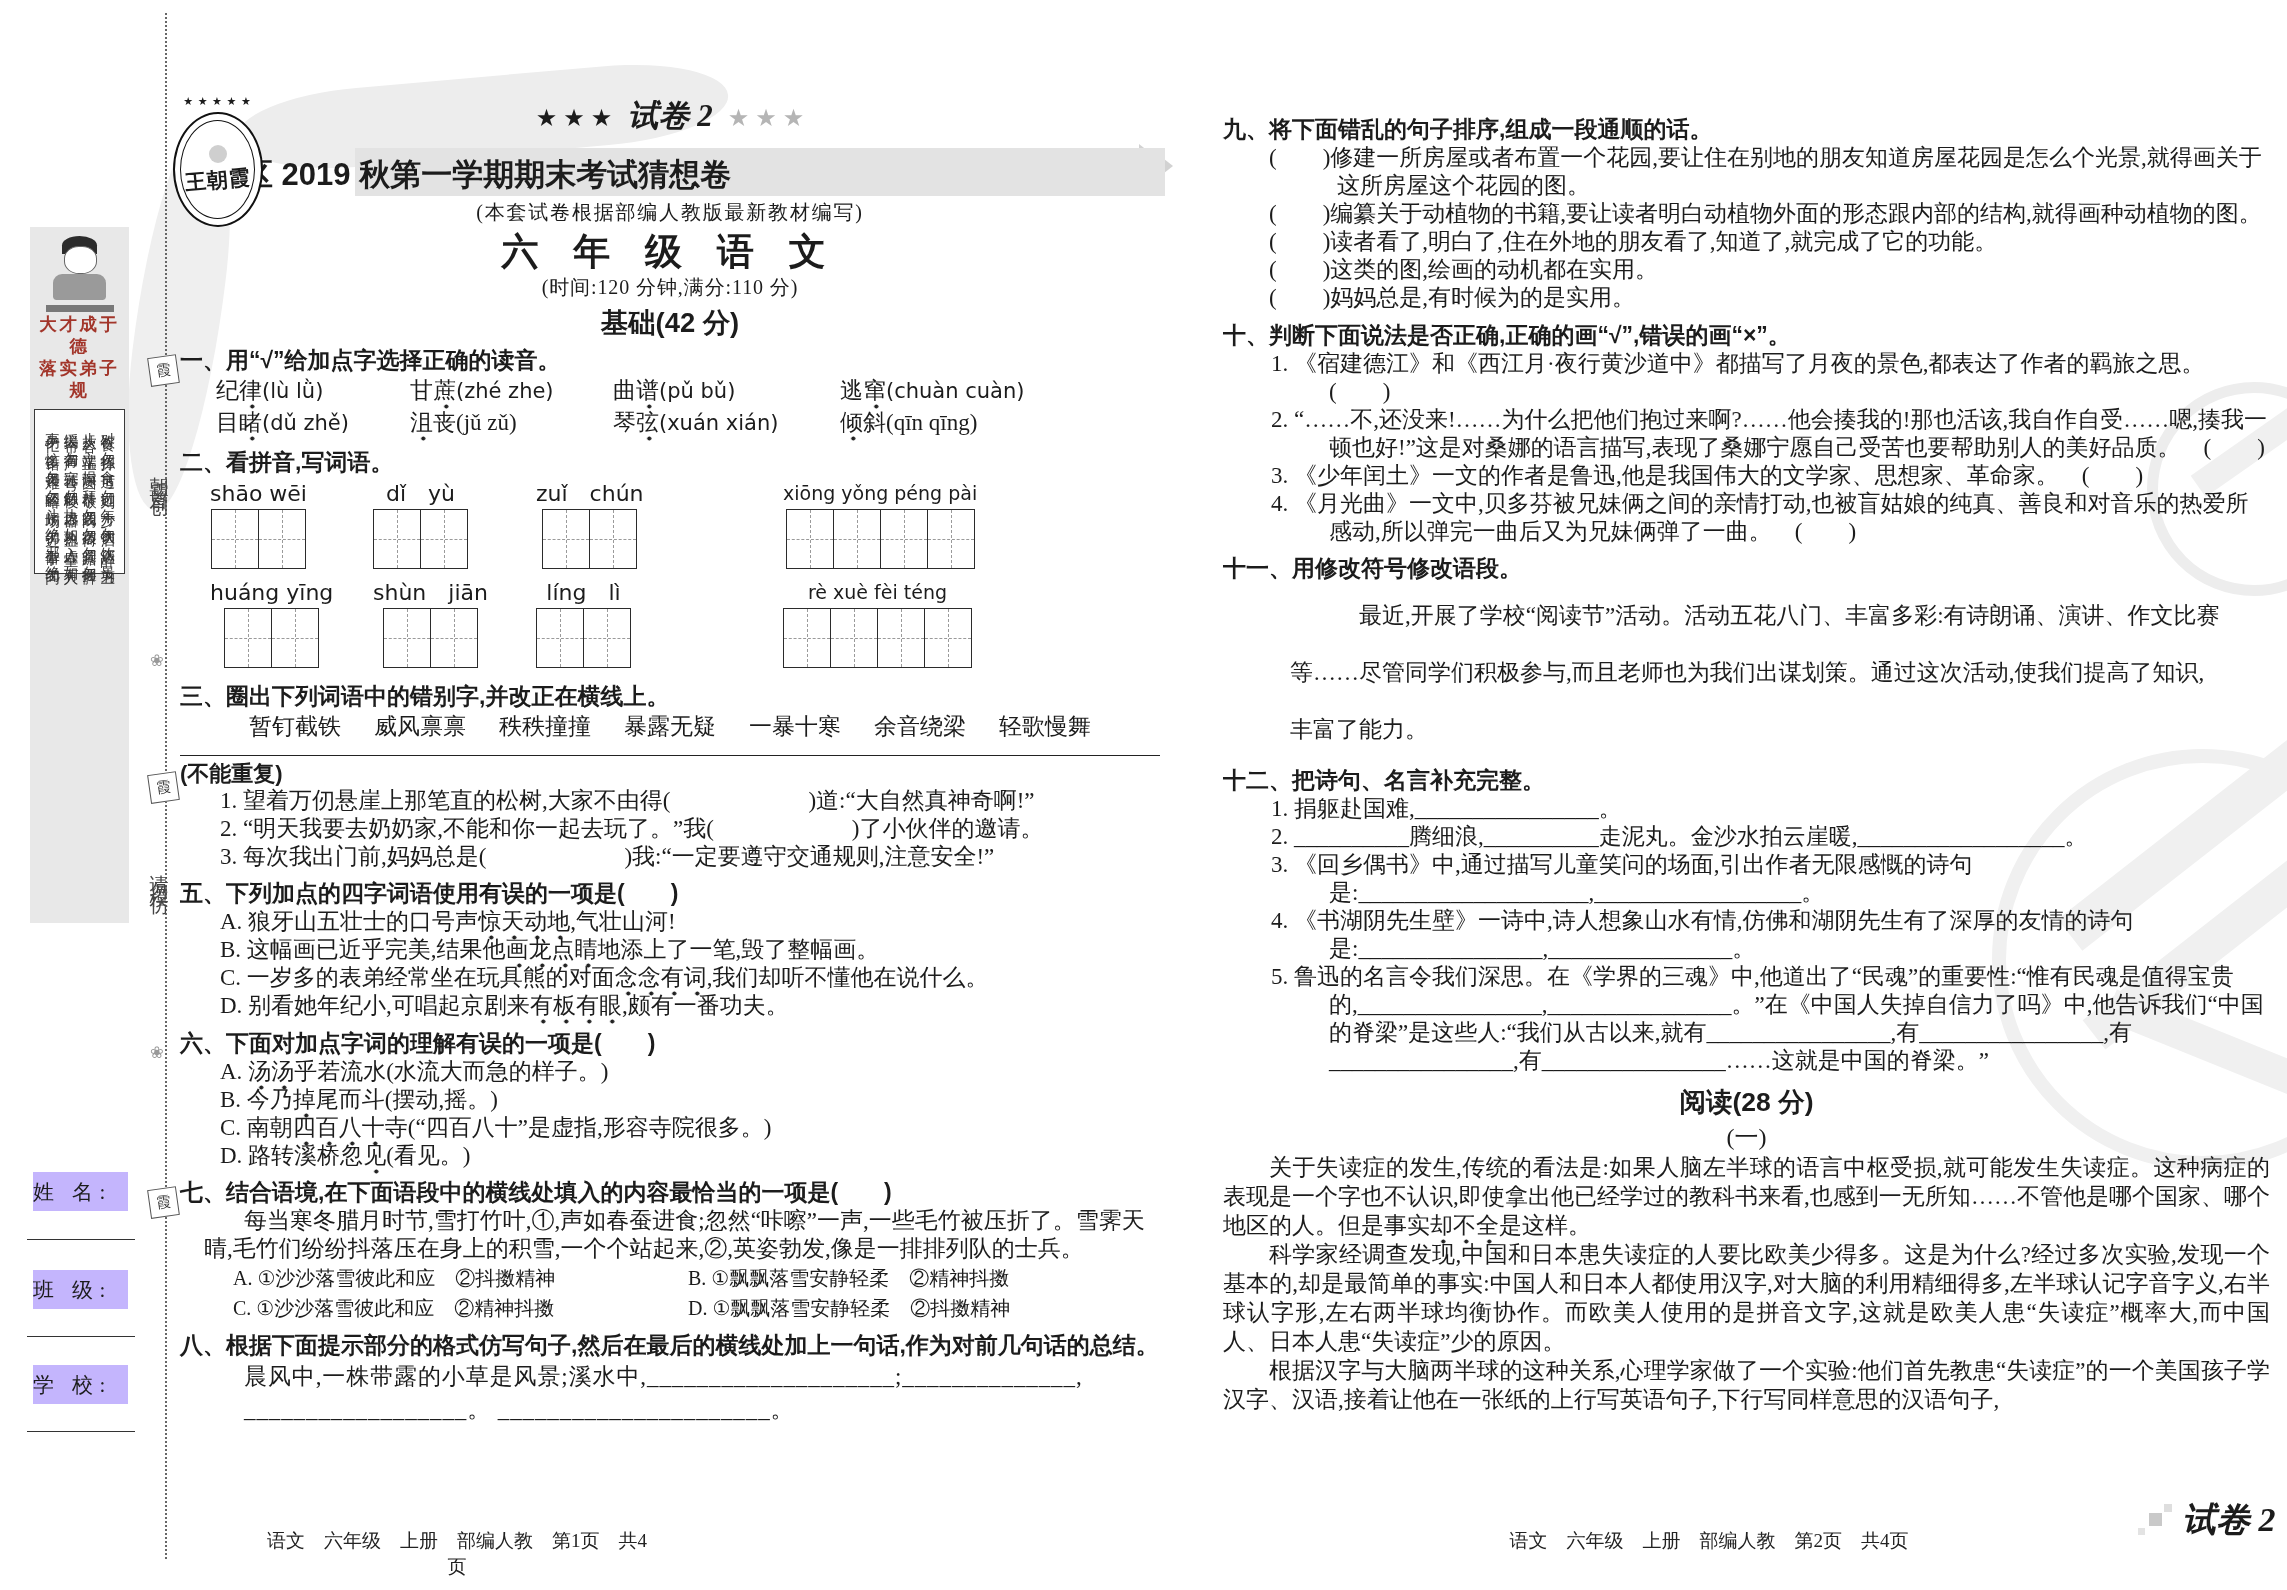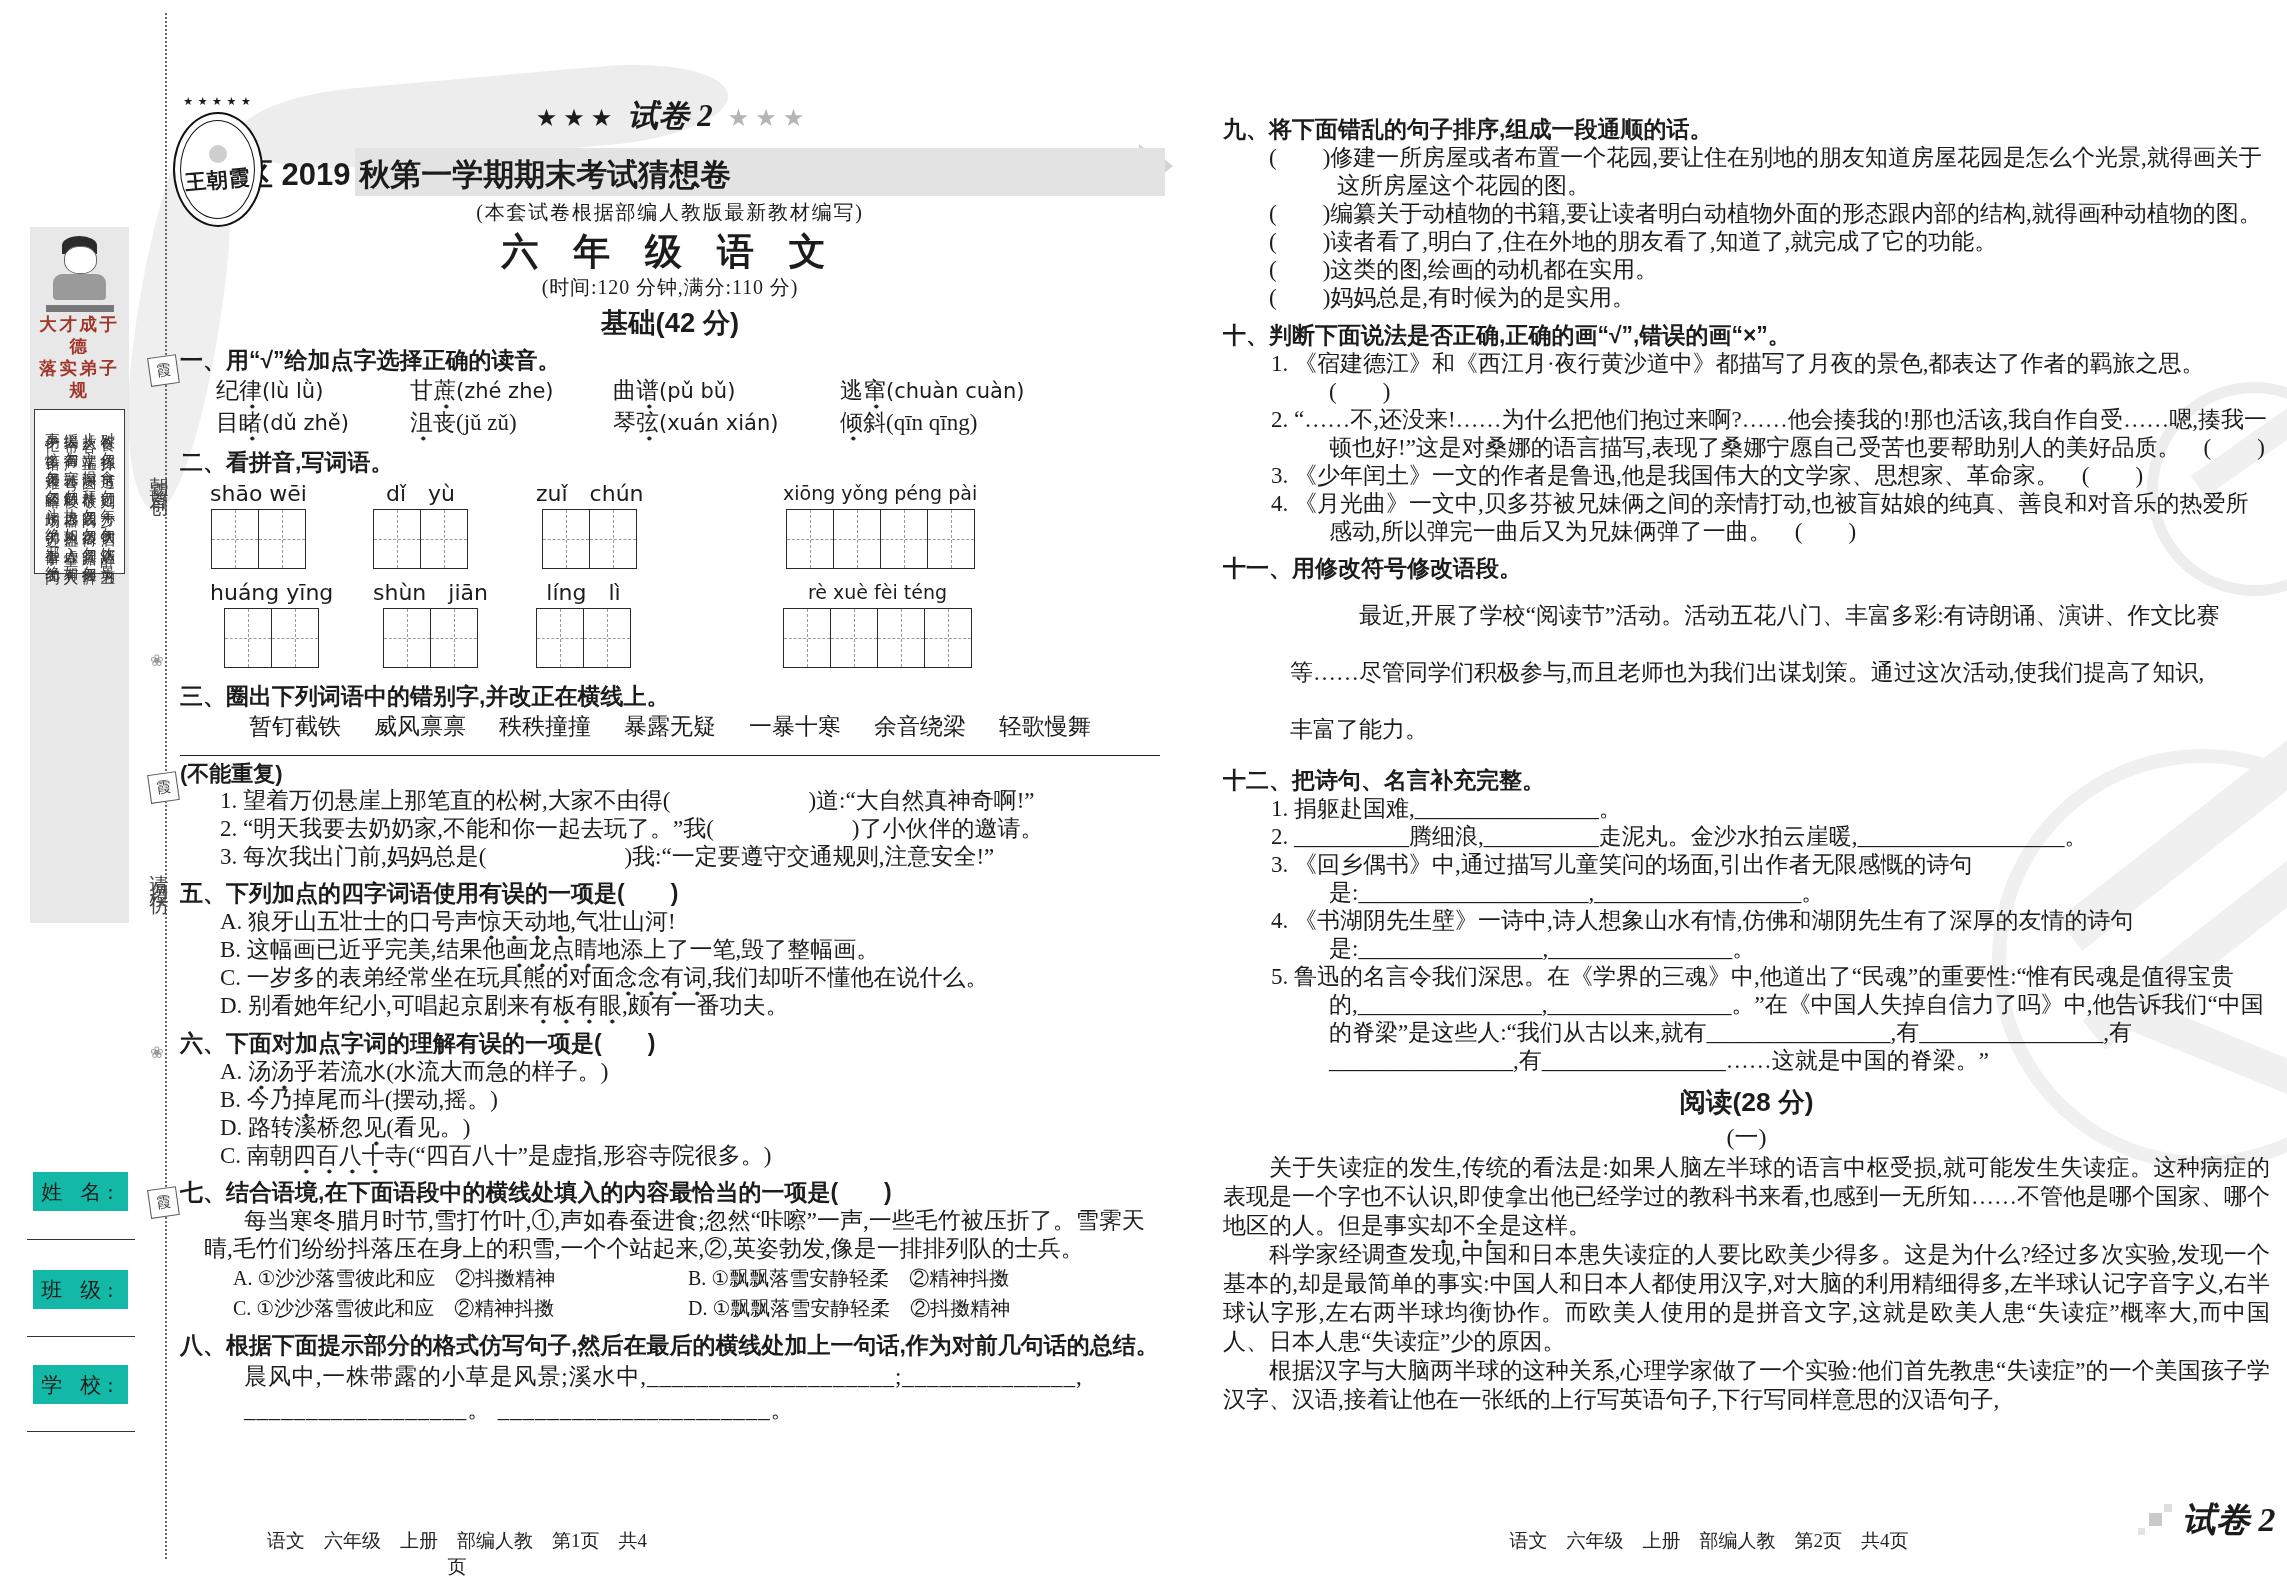--- a/index.html
+++ b/index.html
@@ -30,21 +30,21 @@
   .boy-hair{position:absolute;top:1.8px;left:16.4px;width:35px;height:18.3px;background:#2b2b2b;border-radius:50% 50% 0 0;}
   .boy-face{position:absolute;top:12px;left:18.3px;width:31px;height:25.6px;background:#fff;border:1.8px solid #666;border-radius:45%;}
   .boy-body{position:absolute;top:40px;left:7.3px;width:53px;height:25.6px;background:#9a9a9a;border-radius:9.1px 9.1px 3.7px 3.7px;}
   .boy-desk{position:absolute;bottom:1.8px;left:0;width:68px;height:6.4px;background:#787878;}
   .sb-motto{color:#a2352a;font-weight:bold;font-size:17.4px;letter-spacing:2.7px;text-align:center;line-height:22px;}
   .dz{width:80px;margin:7.3px auto 0;background:#fff;border:1.8px solid #3a3a3a;padding:11px 4.6px;}
   .dz-g{display:flex;justify-content:space-between;padding:0 3.7px;margin-bottom:11px;}
   .dz-g:last-child{margin-bottom:0;}
   .dz-p{writing-mode:vertical-rl;text-orientation:upright;font-size:14.6px;line-height:17.4px;
         letter-spacing:2.7px;color:#333;}
-  .idl{position:absolute;left:33px;width:95px;background:#14b8a6;text-align:center;
+  .idl{position:absolute;left:33px;width:95px;background:#c4b5fd;
        font-size:21px;letter-spacing:6.4px;padding:5.5px 0;}
   .idline{position:absolute;left:27.4px;width:108px;border-top:1.8px solid #333;height:0;}
   
   .gline{position:absolute;left:165px;top:12.8px;height:1546px;border-left:2.7px dotted #666;}
   .gtext{position:absolute;left:146px;writing-mode:vertical-rl;text-orientation:upright;
          font-size:19px;letter-spacing:7.3px;color:#444;}
   .gflower{position:absolute;left:150px;font-size:16.4px;color:#999;}
   .seal{position:absolute;left:149px;width:27.4px;height:27.4px;border:1.8px solid #555;background:#fff;
         display:flex;align-items:center;justify-content:center;font-size:14.6px;color:#333;
         transform:rotate(-8deg);z-index:4;}
@@ -339,22 +339,22 @@
 
     <div class="sec">五、下列加点的四字词语使用有误的一项是(　　)</div>
     <div class="bl ind"><span>A. 狼牙山五壮士的口号声</span><span class="du">惊天动地</span><span>,气壮山河!</span></div>
     <div class="bl ind"><span>B. 这幅画已近乎完美,结果他</span><span class="du">画龙点睛</span><span>地添上了一笔,毁了整幅画。</span></div>
     <div class="bl ind"><span>C. 一岁多的表弟经常坐在玩具熊的对面</span><span class="du">念念有词</span><span>,我们却听不懂他在说什么。</span></div>
     <div class="bl ind"><span>D. 别看她年纪小,可唱起京剧来</span><span class="du">有板有眼</span><span>,颇有一番功夫。</span></div>
 
     <div class="sec">六、下面对加点字词的理解有误的一项是(　　)</div>
     <div class="bl ind"><span>A. </span><span class="du">汤汤</span><span>乎若流水(水流大而急的样子。)</span></div>
     <div class="bl ind"><span>B. 今乃</span><span class="du">掉</span><span>尾而斗(摆动,摇。)</span></div>
+    <div class="bl ind"><span>C. 南朝</span><span class="du">四百八十</span><span>寺(“四百八十”是虚指,形容寺院很多。)</span></div>
     <div class="bl ind"><span>D. 路转溪桥忽</span><span class="du">见</span><span>(看见。)</span></div>
-    <div class="bl ind"><span>C. 南朝</span><span class="du">四百八十</span><span>寺(“四百八十”是虚指,形容寺院很多。)</span></div>
 
     <div class="sec">七、结合语境,在下面语段中的横线处填入的内容最恰当的一项是(　　)</div>
     <div class="q7para">每当寒冬腊月时节,雪打竹叶,①,声如春蚕进食;忽然“咔嚓”一声,一些毛竹被压折了。雪霁天晴,毛竹们纷纷抖落压在身上的积雪,一个个站起来,②,英姿勃发,像是一排排列队的士兵。</div>
     <div class="opt2">
       <span class="o1">A. ①沙沙落雪彼此和应　②抖擞精神</span>
       <span>B. ①飘飘落雪安静轻柔　②精神抖擞</span>
     </div>
     <div class="opt2">
       <span class="o1">C. ①沙沙落雪彼此和应　②精神抖擞</span>
       <span>D. ①飘飘落雪安静轻柔　②抖擞精神</span>

